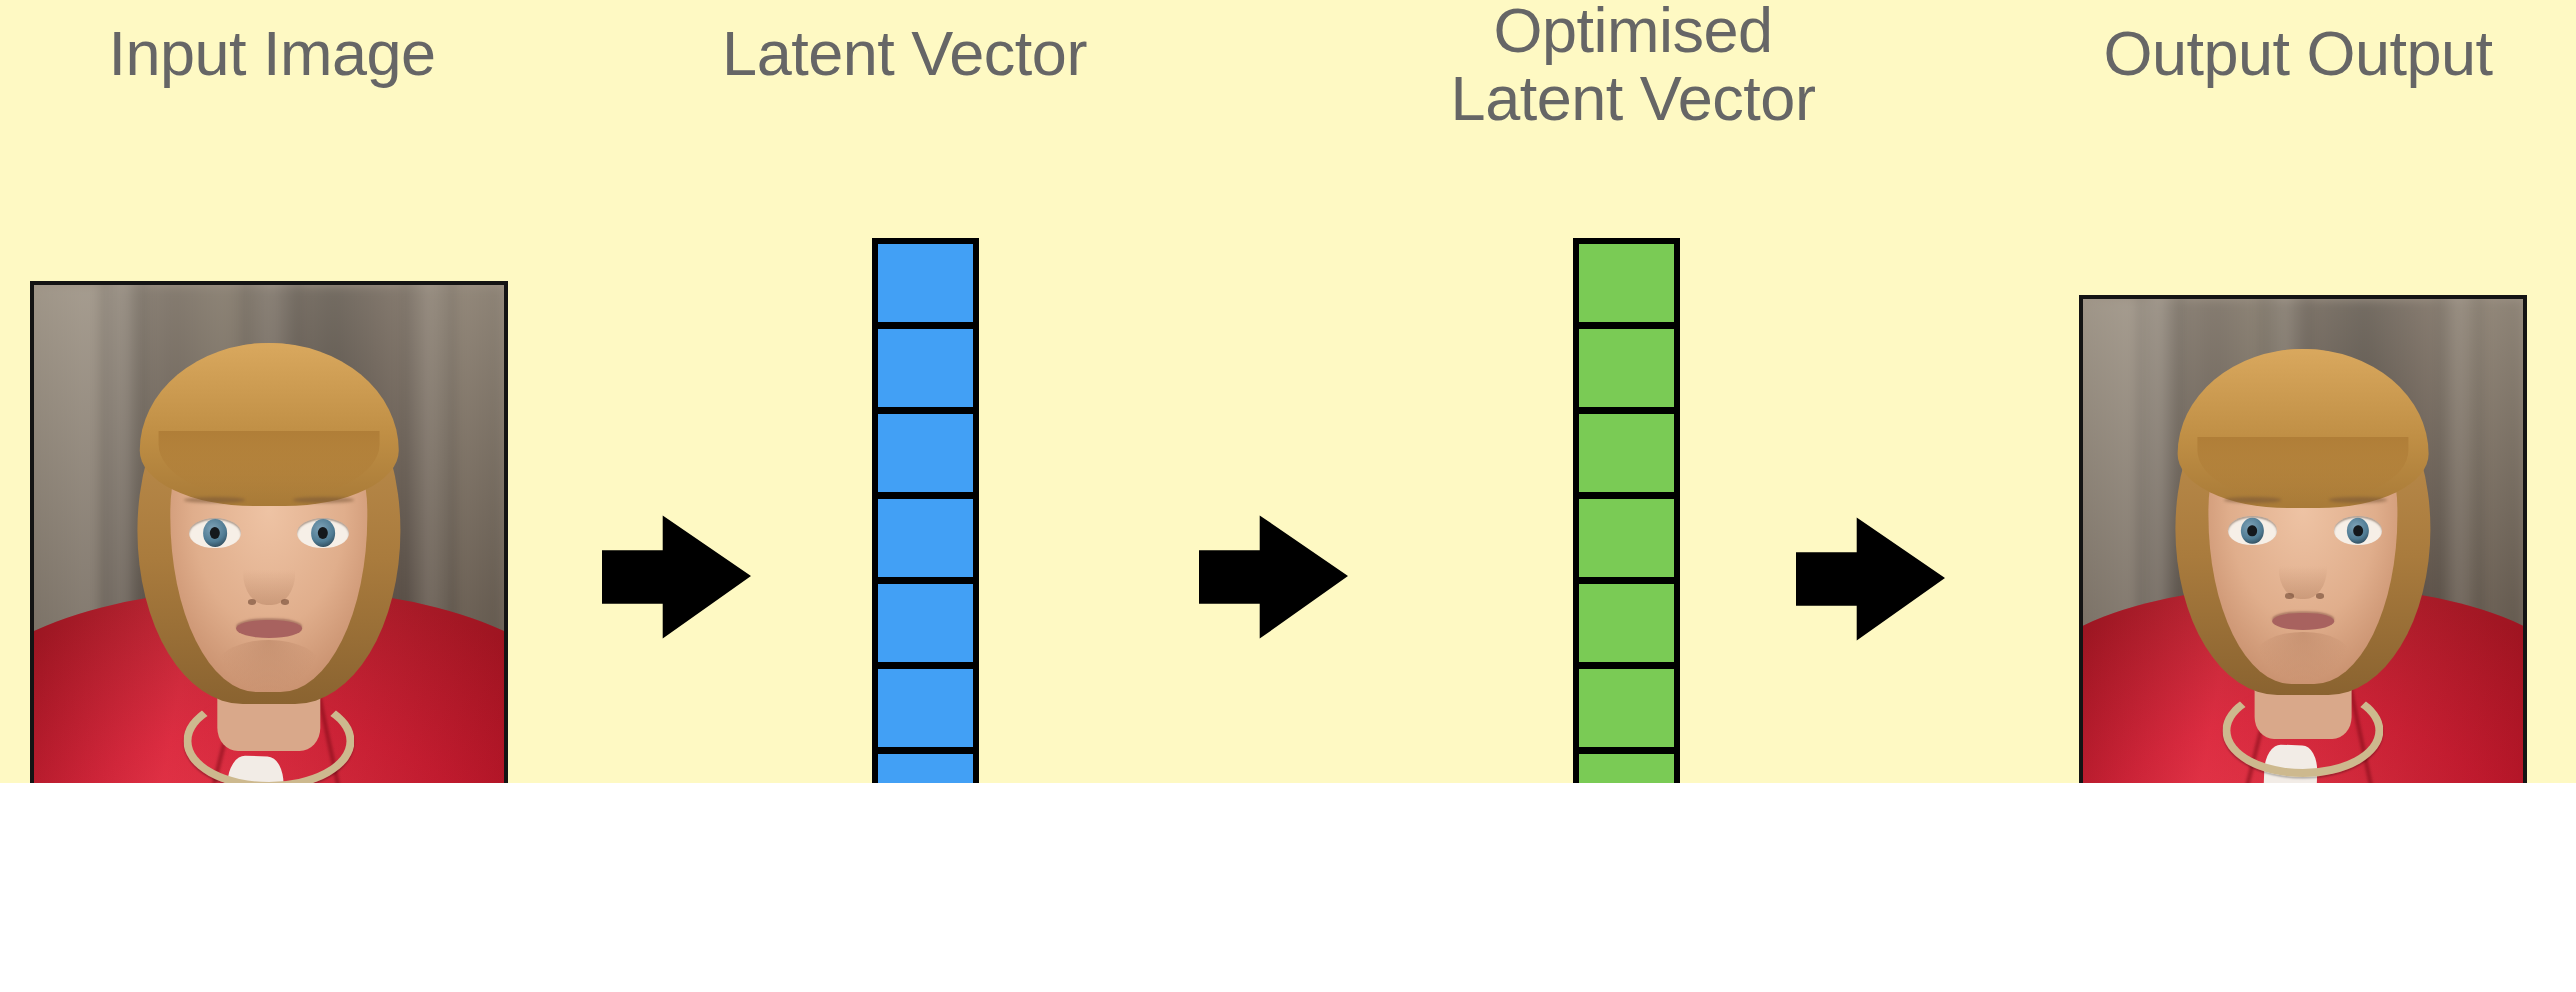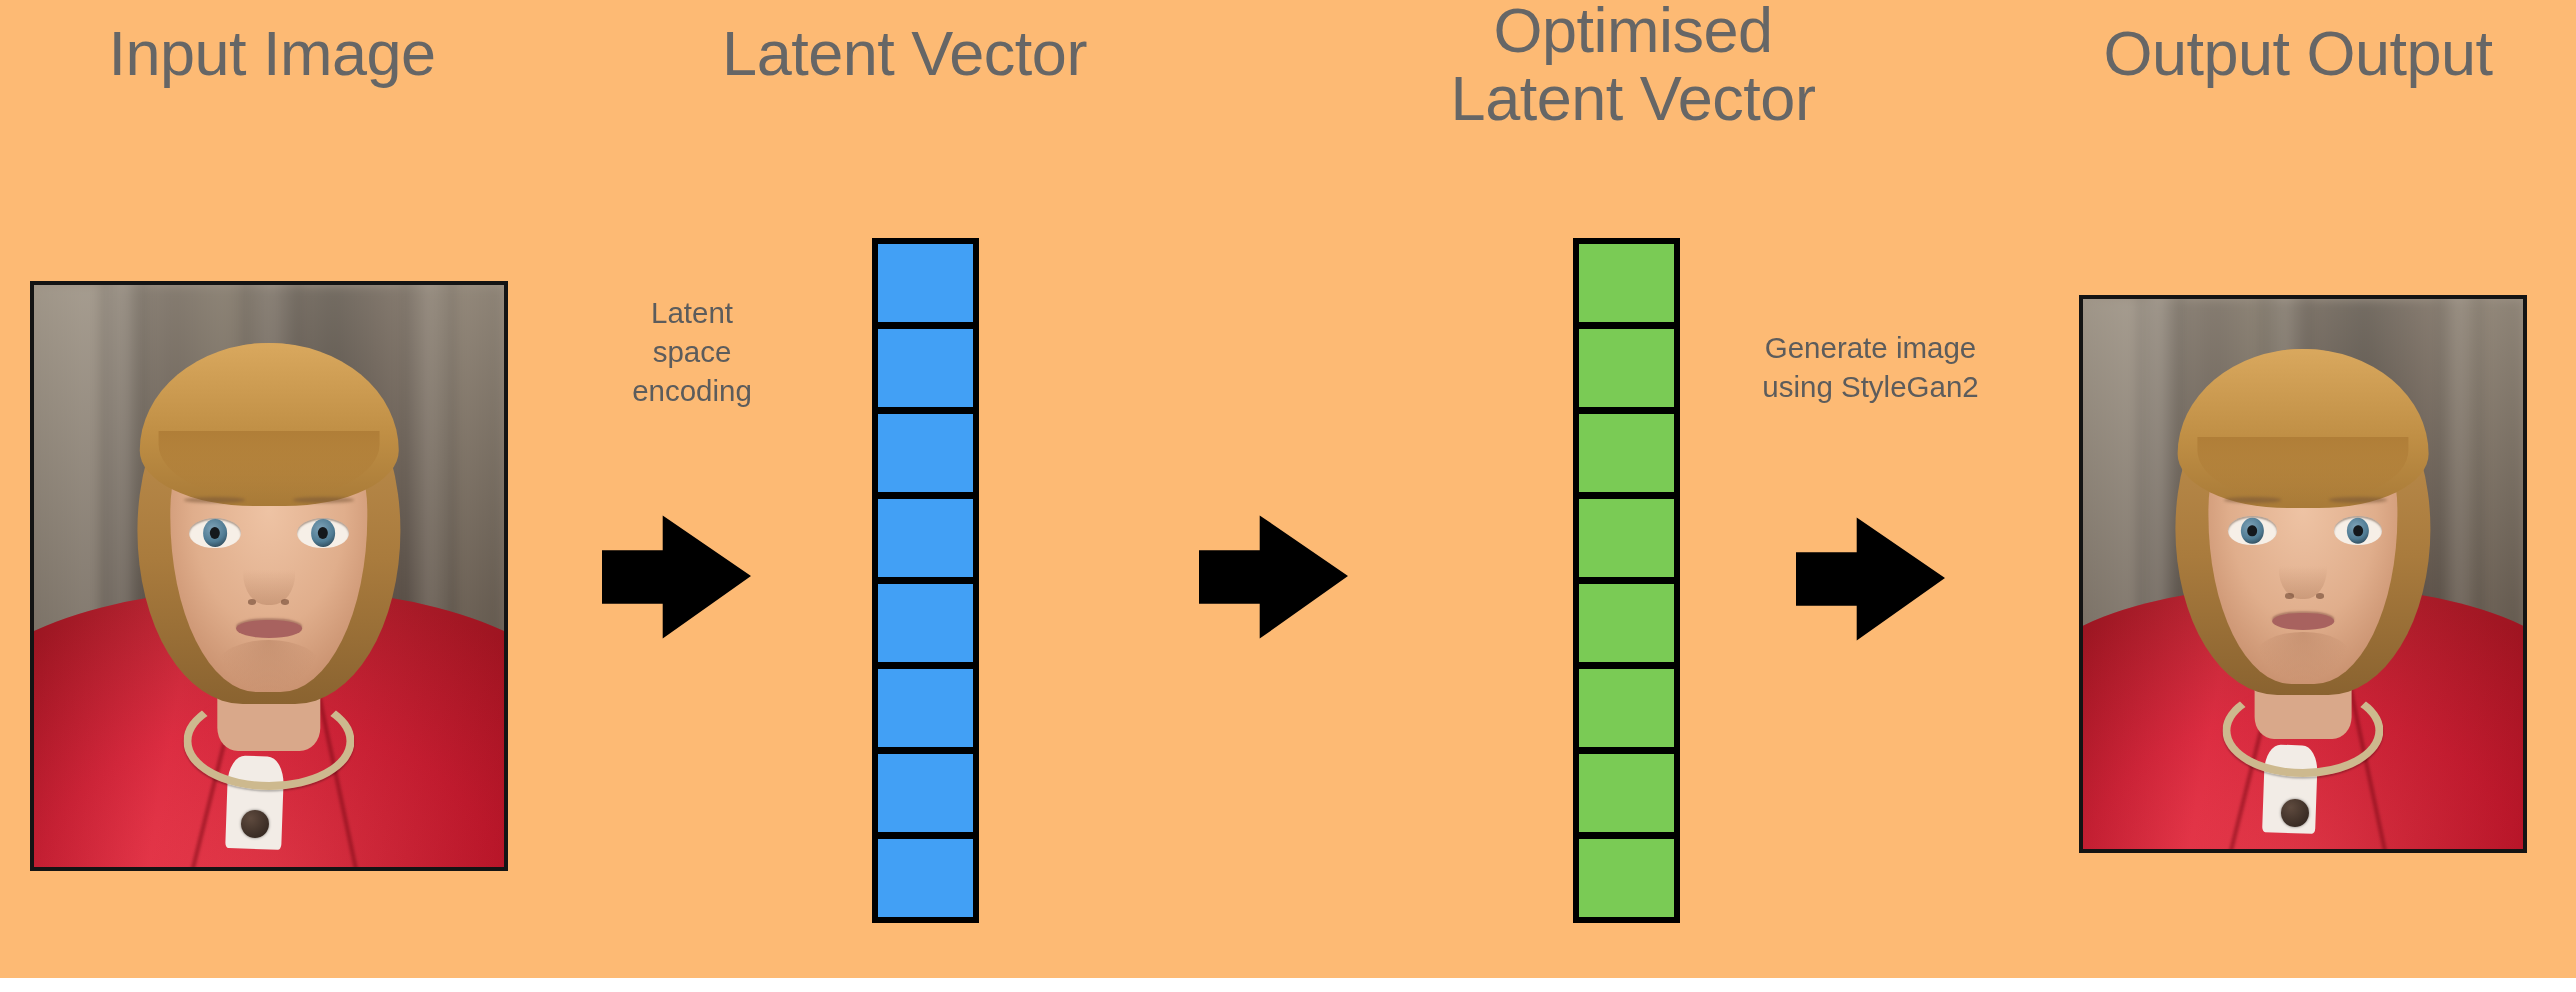--- a/index.html
+++ b/index.html
@@ -7,22 +7,22 @@
     padding: 0;
     background: #ffffff;
   }
   body {
     font-family: "Liberation Sans", sans-serif;
     -webkit-font-smoothing: antialiased;
   }
   #canvas {
     position: relative;
     width: 2576px;
-    height: 978px;
-    background: #fdba74;
+    height: 783px;
+    background: #fef9c3;
     overflow: hidden;
   }
 
   
   .heading {
     position: absolute;
     color: #666666;
     font-size: 63px;
     line-height: 1.08;
     font-weight: 400;
@@ -270,23 +270,20 @@
       <div class="chin-shade" style="top:61%;width:22%;height:9%;"></div>
     </div>
   </div>
 
   <div class="arrow" id="arrow-1">
     <svg viewBox="0 0 162 134" width="149" height="124" aria-hidden="true">
       <polygon points="0,38 66,38 66,0 162,66 66,134 66,96 0,96" fill="#000000"></polygon>
     </svg>
   </div>
 
-  <div class="note" id="note-encode">Latent
-space
-encoding</div>
 
   <div class="vector" id="vec-latent">
     <div class="vcell" style="background:#42A0F5"></div>
     <div class="vcell" style="background:#42A0F5"></div>
     <div class="vcell" style="background:#42A0F5"></div>
     <div class="vcell" style="background:#42A0F5"></div>
     <div class="vcell" style="background:#42A0F5"></div>
     <div class="vcell" style="background:#42A0F5"></div>
     <div class="vcell" style="background:#42A0F5"></div>
     <div class="vcell" style="background:#42A0F5"></div>
@@ -303,22 +300,20 @@
     <div class="vcell" style="background:#7ACB55"></div>
     <div class="vcell" style="background:#7ACB55"></div>
     <div class="vcell" style="background:#7ACB55"></div>
     <div class="vcell" style="background:#7ACB55"></div>
     <div class="vcell" style="background:#7ACB55"></div>
     <div class="vcell" style="background:#7ACB55"></div>
     <div class="vcell" style="background:#7ACB55"></div>
     <div class="vcell" style="background:#7ACB55"></div>
   </div>
 
-  <div class="note" id="note-generate">Generate image
-using StyleGan2</div>
 
   <div class="arrow" id="arrow-3">
     <svg viewBox="0 0 162 134" width="149" height="124" aria-hidden="true">
       <polygon points="0,38 66,38 66,0 162,66 66,134 66,96 0,96" fill="#000000"></polygon>
     </svg>
   </div>
 
   <div class="photo" id="photo-output">
     <div class="photo-inner">
       <div class="bg"></div>

